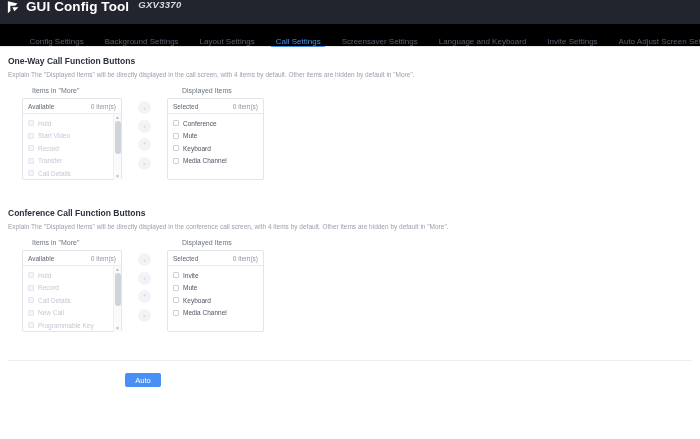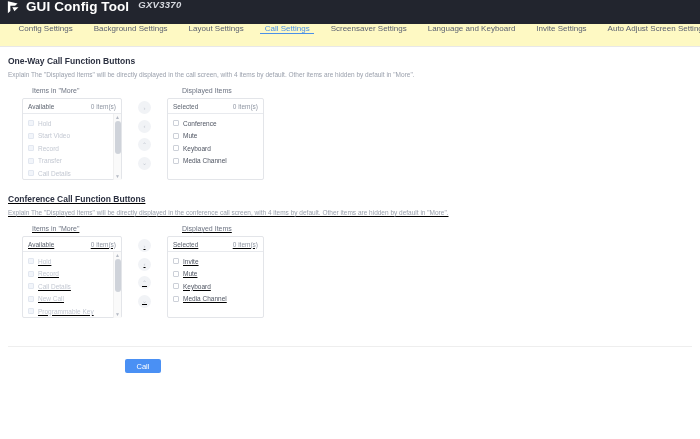--- a/index.html
+++ b/index.html
@@ -31,25 +31,25 @@
     font-weight: bold;
     margin-left: 9px;
     letter-spacing: 0.3px;
     line-height: 1;
     font-style: italic;
   }
 
   
   .tabbar {
     height: 23px;
-    background: #fef9c3;
+    background: #000000;
     border-bottom: 1px solid #e8e8e8;
     display: flex;
-    align-items: flex-start;
-    padding-left: 8px;
+    align-items: flex-end;
+    padding-left: 19px;
     white-space: nowrap;
   }
   .tab {
     font-size: 8px;
     color: #5a6070;
     padding: 0 10.5px;
     display: flex;
     align-items: center;
     position: relative;
     cursor: pointer;
@@ -175,21 +175,21 @@
     font-size: 6px;
     display: flex;
     align-items: center;
     justify-content: center;
     margin-bottom: 5.5px;
     cursor: pointer;
     line-height: 1;
   }
 
   .section { margin-bottom: 0; }
-  .section.second { margin-top: 14px; text-decoration: underline; }
+  .section.second { margin-top: 28px; }
 
   .divider {
     height: 1px;
     background: #eeeeee;
     margin: 28px 8px 0 8px;
   }
 
   .footer { padding: 12px 0 0 0; display: flex; }
   .reset-btn {
     margin-left: 125px;
@@ -370,14 +370,14 @@
               <span class="txt">Media Channel</span>
             </div>
           </div>
         </div>
       </div>
     </div>
   </div>
 
 <div class="divider"></div>
 <div class="footer">
-  <button class="reset-btn">Call</button>
+  <button class="reset-btn">Auto</button>
 </div>
 
 </body></html>

